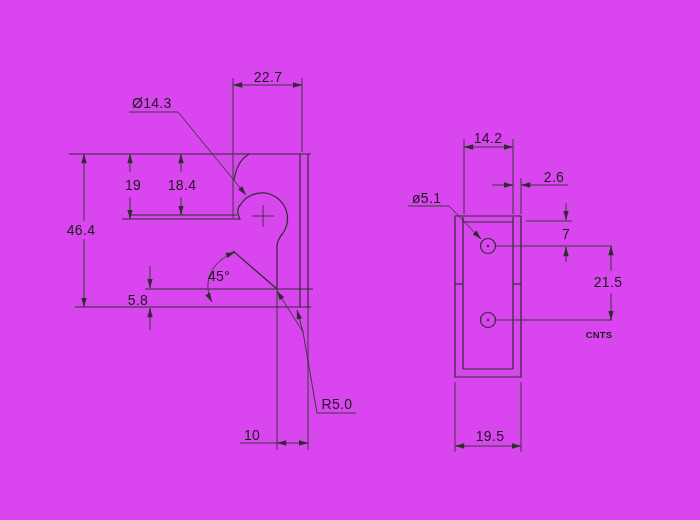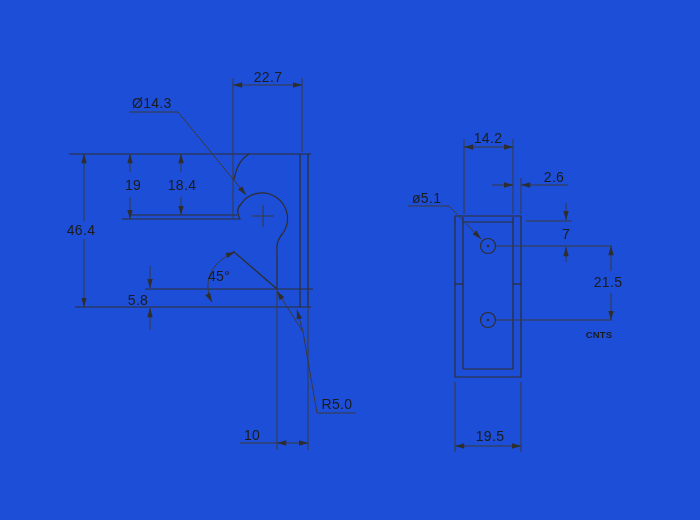--- a/index.html
+++ b/index.html
@@ -4,21 +4,21 @@
 <style>
   html, body {
     margin: 0;
     padding: 0;
     background: #ffffff;
   }
   .canvas {
     position: relative;
     width: 700px;
     height: 520px;
-    background: #1d4ed8;
+    background: #d946ef;
     overflow: hidden;
   }
   svg { display: block; }
   .ln {
     fill: none;
     stroke: #2e2e2e;
     stroke-width: 1.2;
     stroke-linecap: butt;
   }
   .thin {

